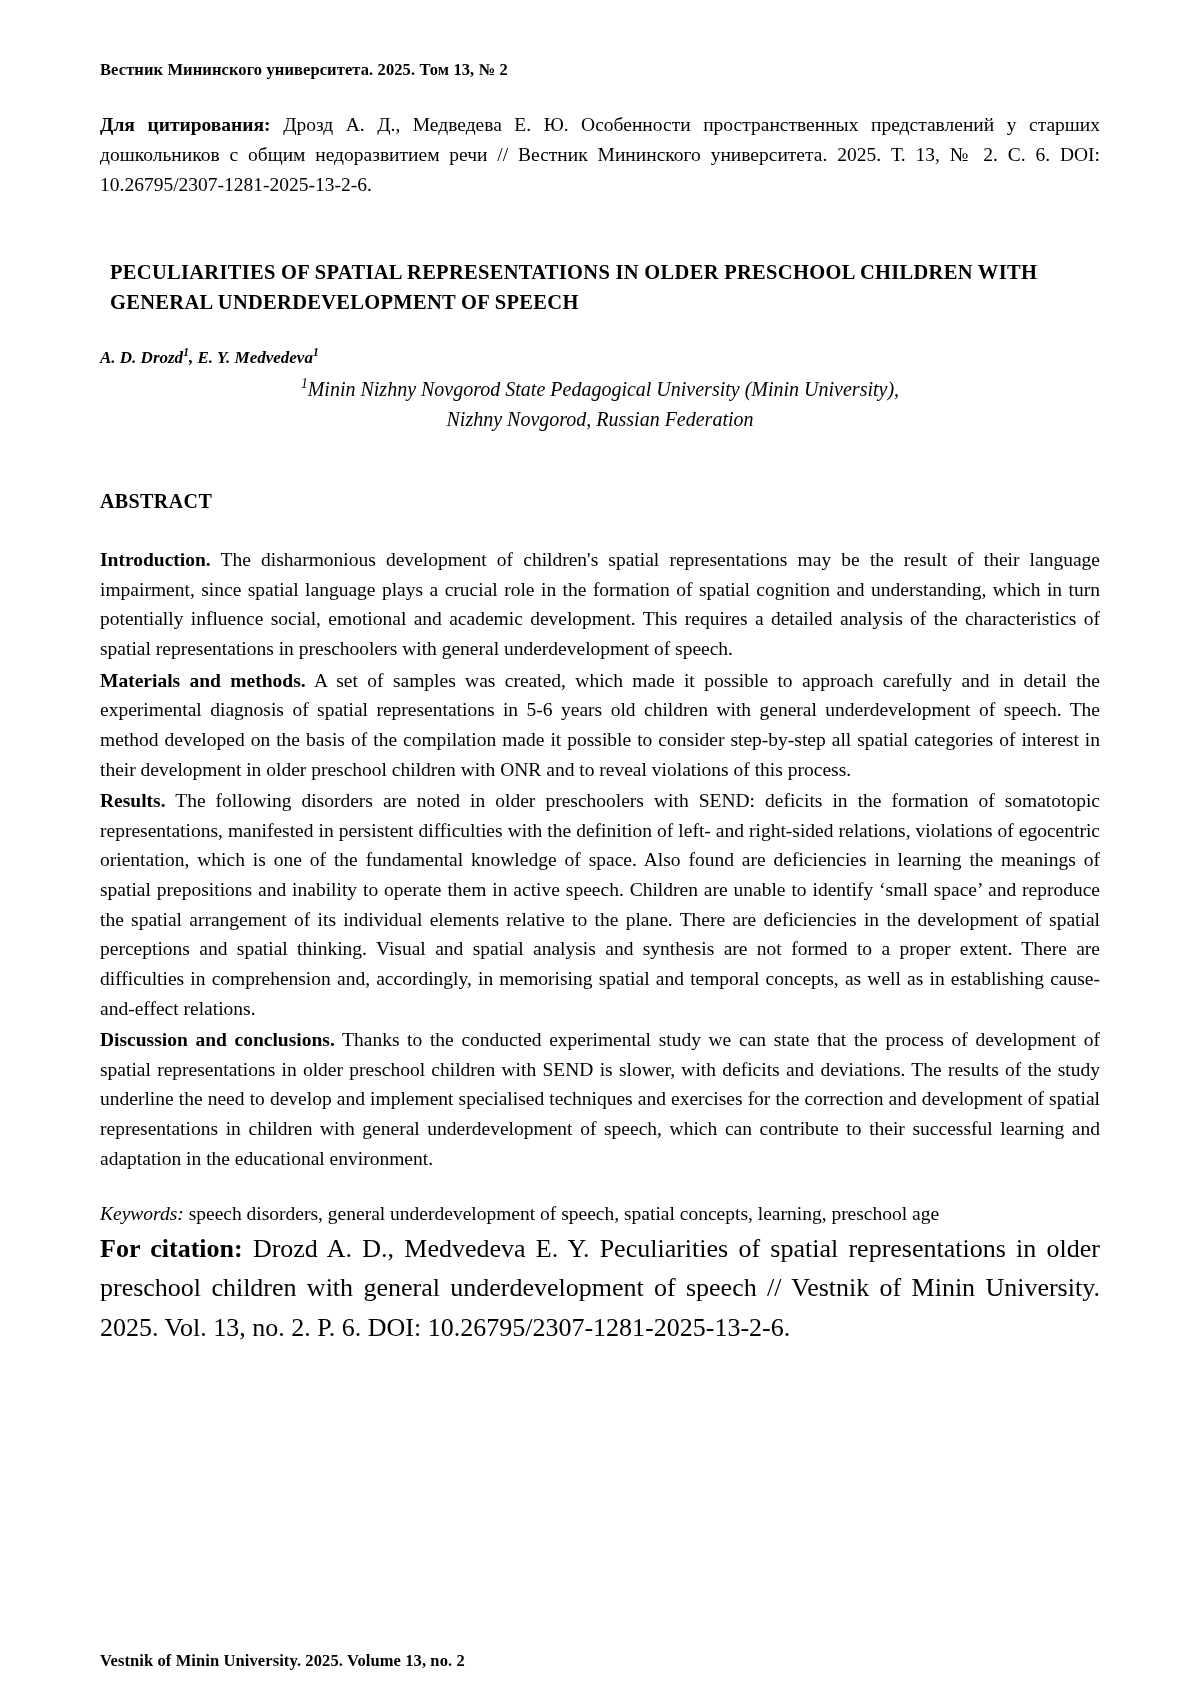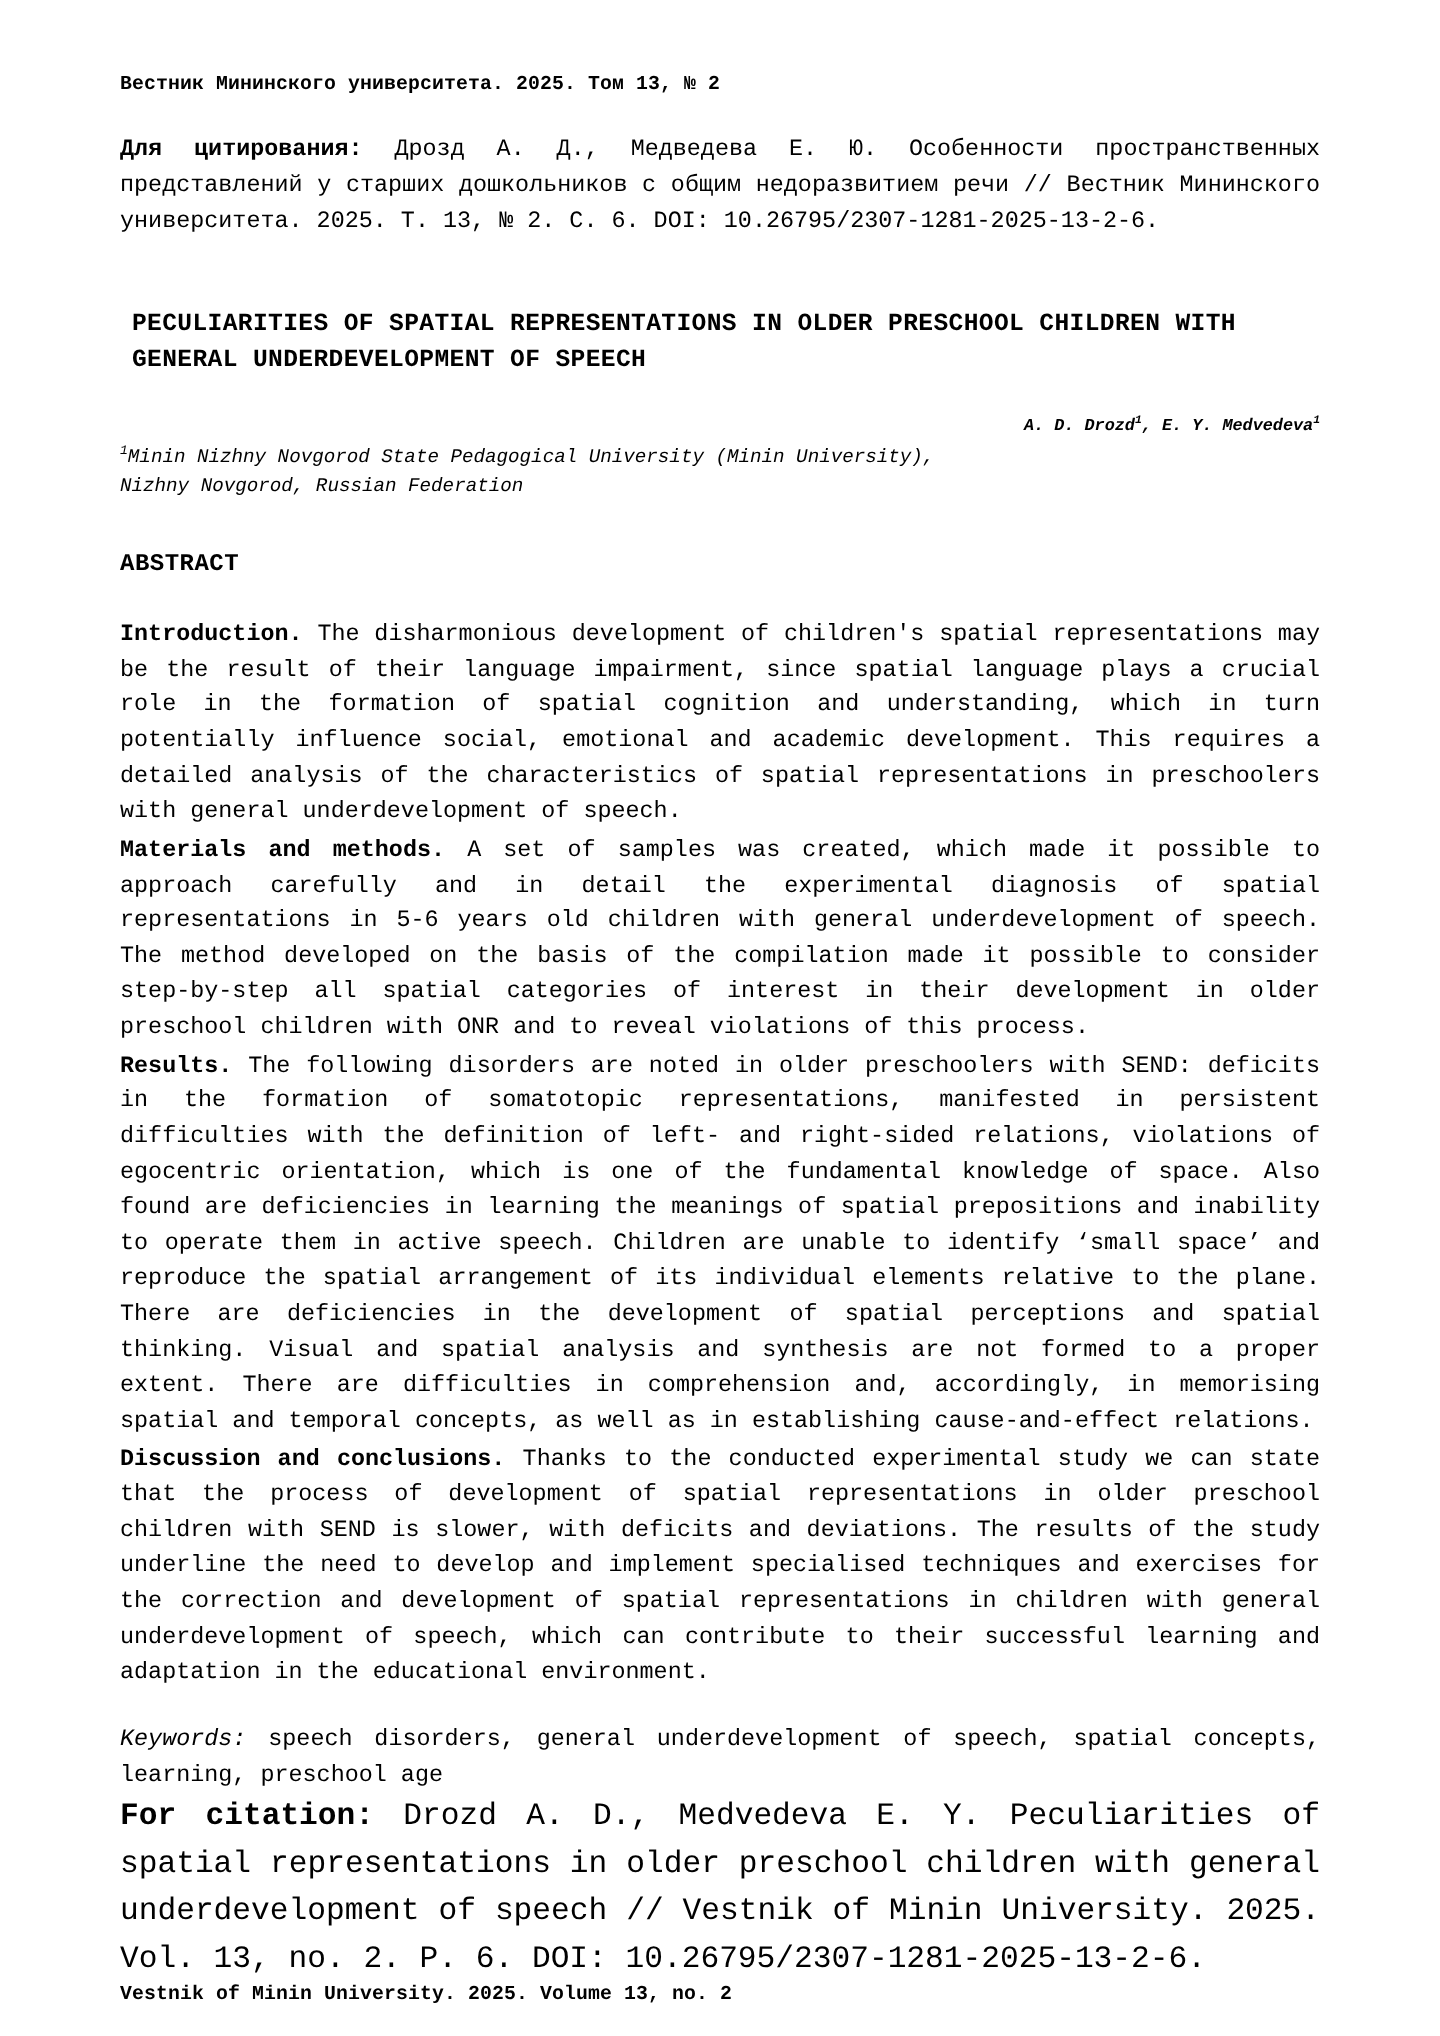--- a/index.html
+++ b/index.html
@@ -6,21 +6,21 @@
     margin: 0;
     padding: 0;
     background: #ffffff;
   }
   .page {
     width: 1200px;
     height: 1697px;
     box-sizing: border-box;
     padding: 60px 100px 40px 100px;
     background: #ffffff;
-    font-family: Liberation Mono, monospace;
+    font-family: Liberation Serif, serif;
     color: #000000;
     position: relative;
   }
   .running-head {
     font-size: 16.5px;
     font-weight: bold;
     letter-spacing: 0.1px;
     margin-bottom: 30px;
   }
   .citation-block {
@@ -35,32 +35,32 @@
   }
   .title {
     text-align: left;
     font-size: 20.5px;
     font-weight: bold;
     line-height: 1.5;
     letter-spacing: 0.3px;
     margin: 0 10px 30px 10px;
   }
   .authors {
-    text-align: right;
-    font-size: 14px;
+    text-align: left;
+    font-size: 17px;
     font-weight: bold;
     font-style: italic;
     margin-bottom: 6px;
   }
   .affiliation {
-    text-align: left;
-    font-size: 16px;
+    text-align: center;
+    font-size: 20px;
     font-style: italic;
     line-height: 1.5;
-    margin-bottom: 42px;
+    margin-bottom: 56px;
   }
   sup {
     font-size: 0.68em;
     vertical-align: super;
     line-height: 0;
   }
   .section-heading {
     font-size: 20px;
     font-weight: bold;
     letter-spacing: 0.4px;

